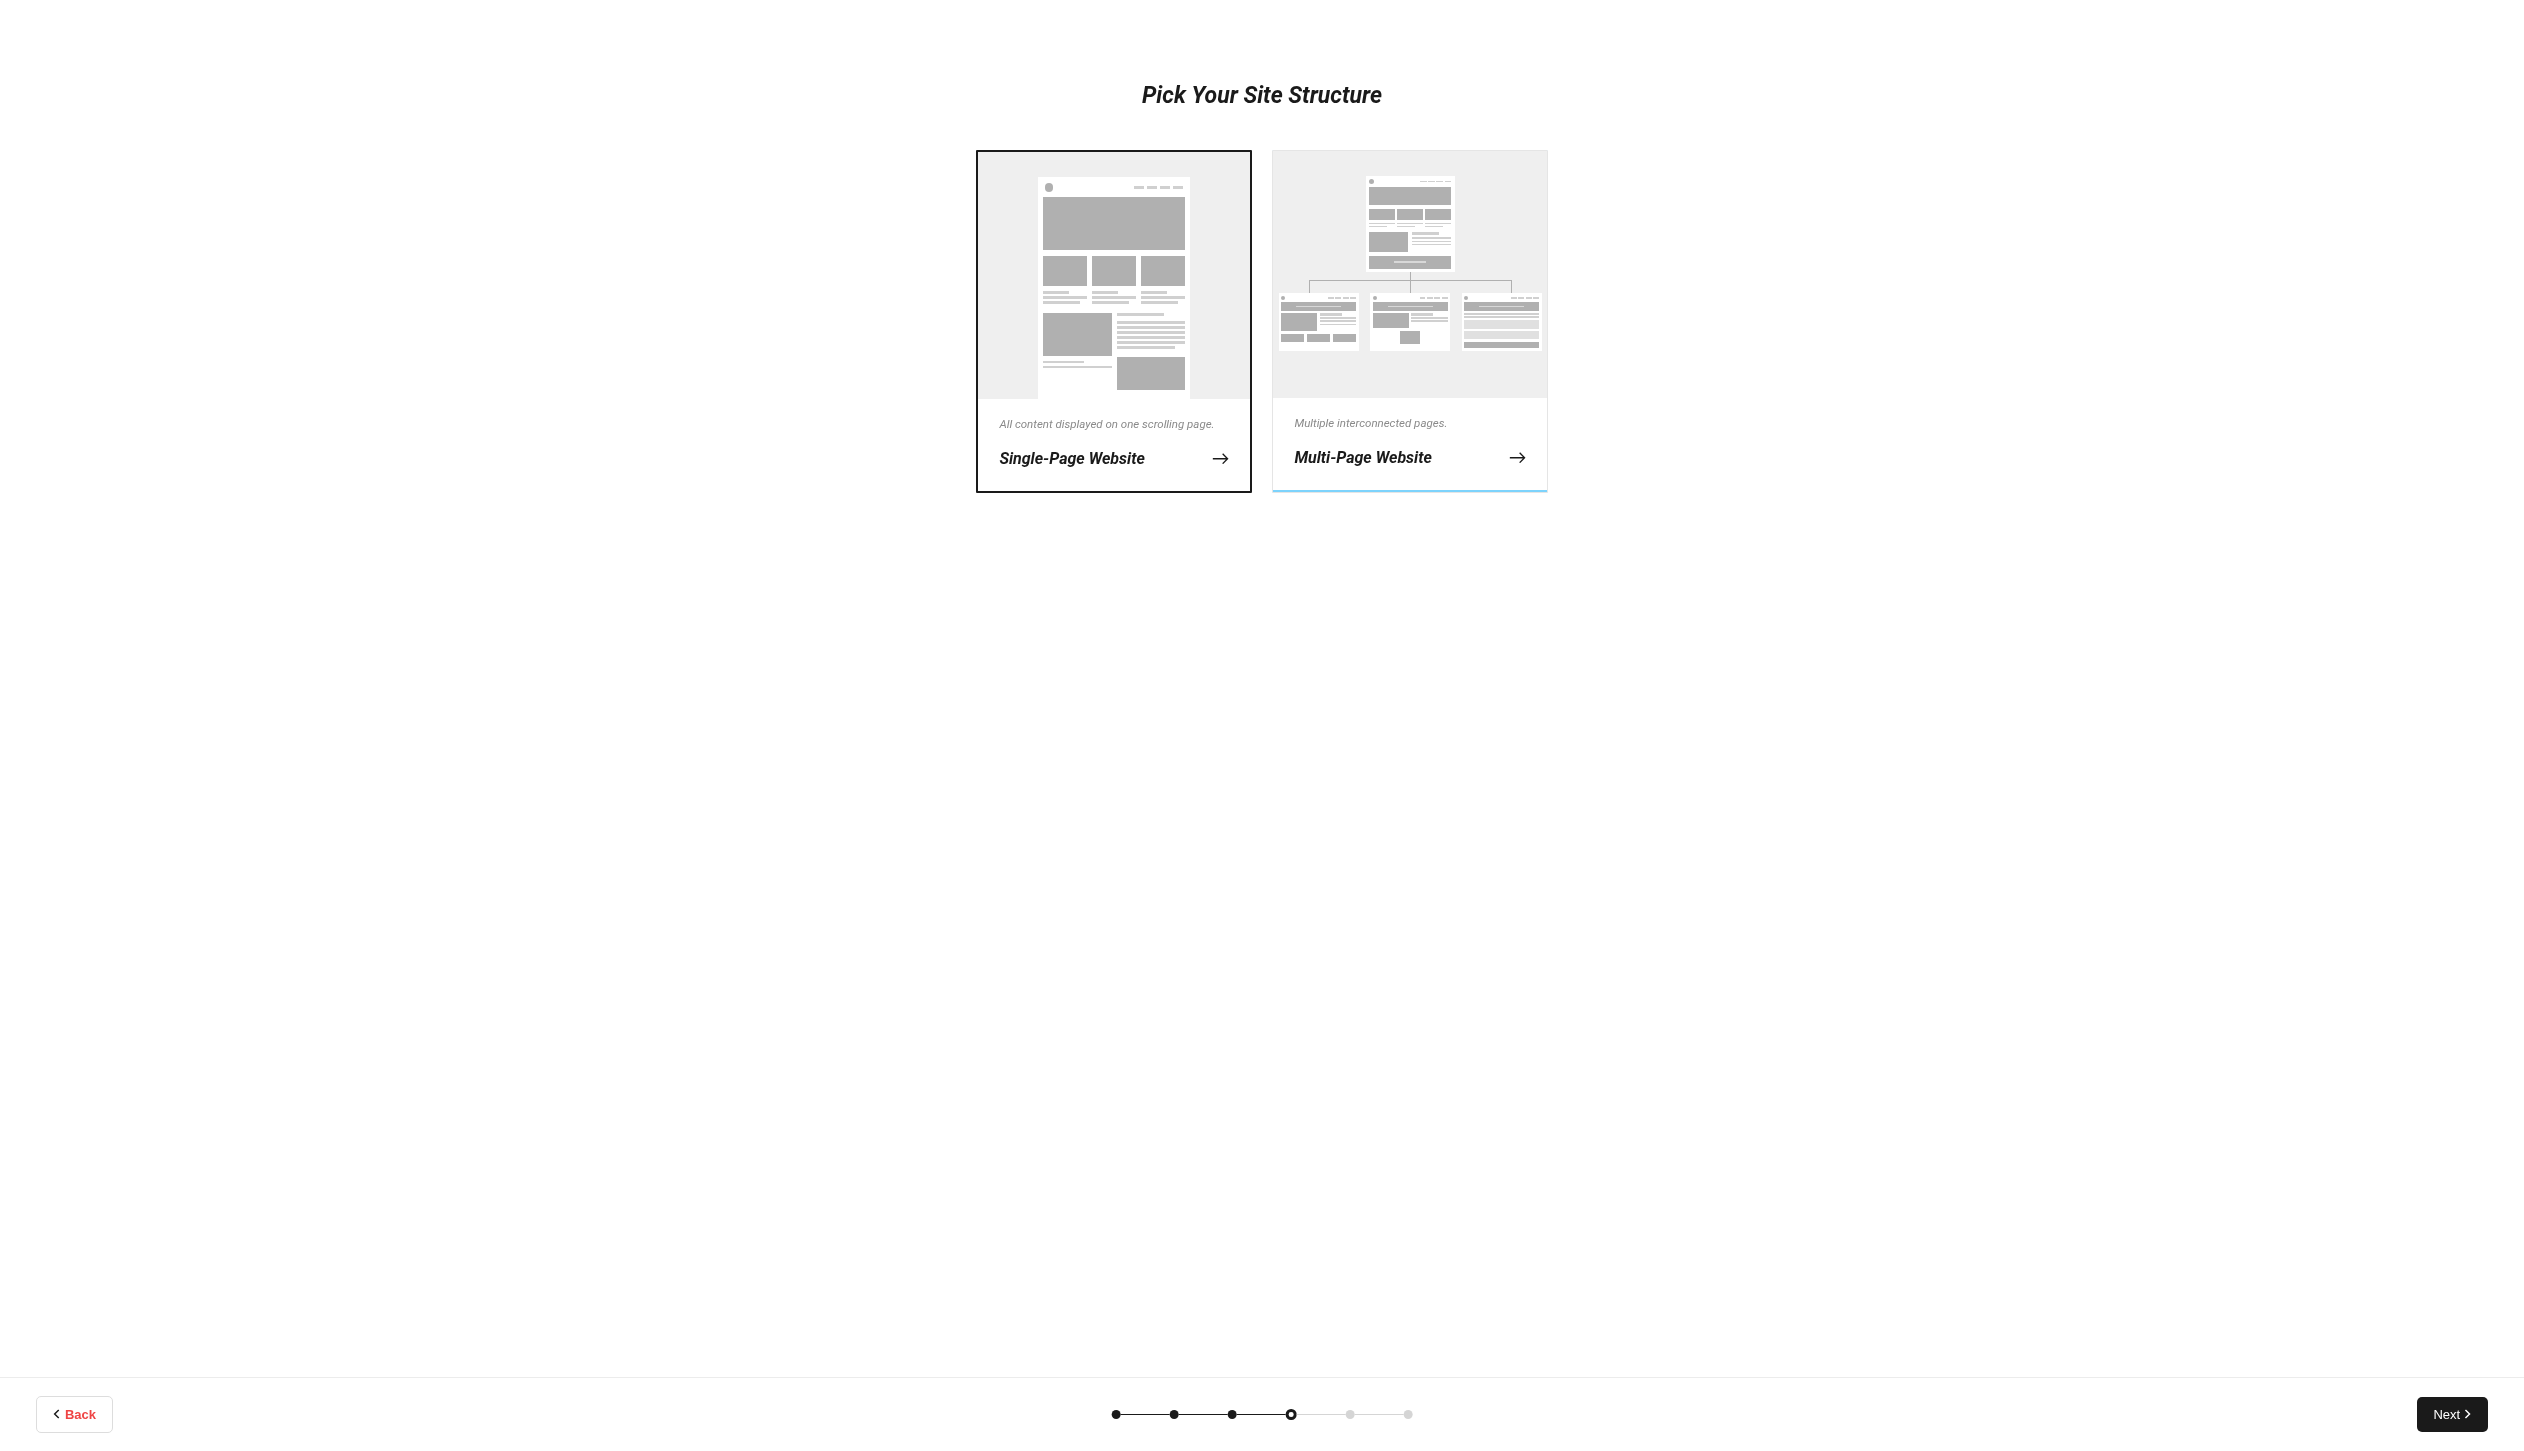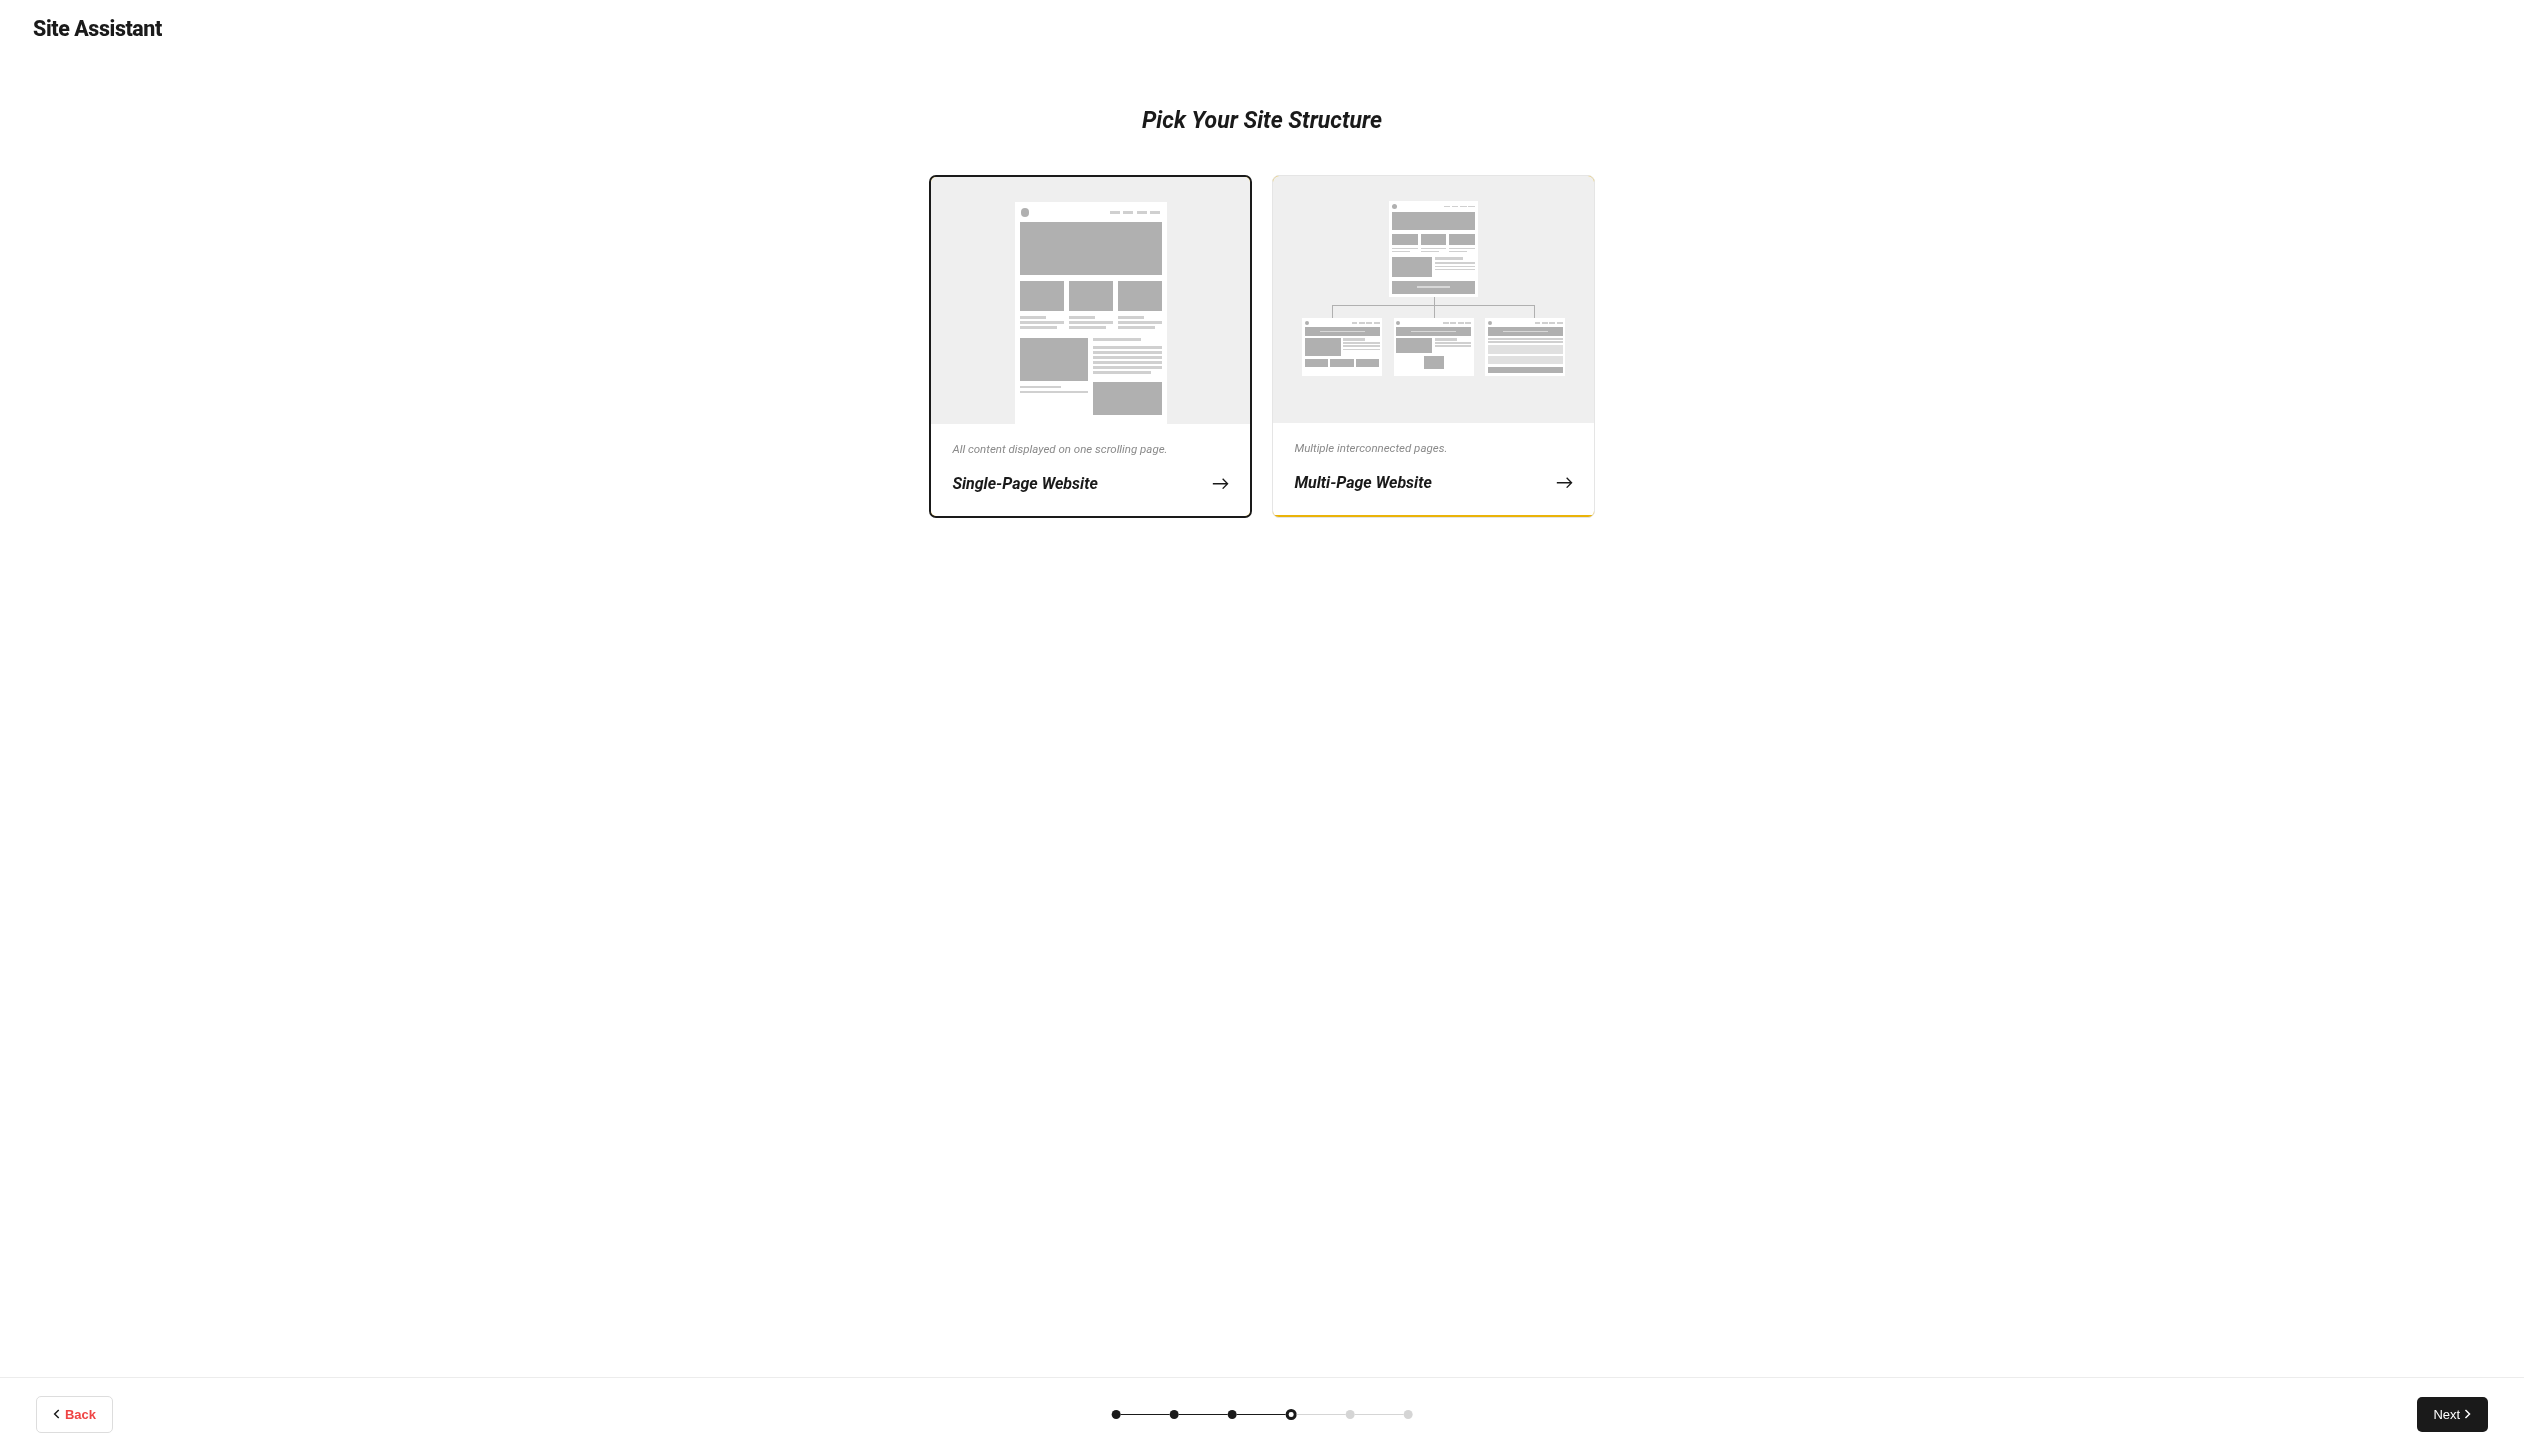--- a/index.html
+++ b/index.html
@@ -47,26 +47,26 @@
       font-size: 23px;
       font-weight: 700;
       color: #1a1a1a;
       margin-bottom: 41px;
     }
     .options {
       display: flex;
       gap: 20px;
     }
     .option-card {
-      width: 323px;
+      width: 276px;
       border: 0.8px solid #e5e5e5;
-      border-radius: 7px;
+      border-radius: 1px;
       overflow: hidden;
       cursor: pointer;
-      background: #eab308;
+      background: #7dd3fc;
     }
     .option-card.selected {
       border: 2.5px solid #1a1a1a;
     }
     .card-preview {
       height: 247px;
       background: #efefef;
       display: flex;
       align-items: flex-start;
       justify-content: center;
@@ -261,21 +261,20 @@
       height: 1.6px;
       background: #d5d5d5;
     }
     .seg.filled { background: #1a1a1a; }
   </style>
 </head>
 <body>
 
 <div class="header">
   <div class="logo">
-    <span class="logo-title">Site Assistant</span>
   </div>
 </div>
 
 <div class="main">
   <h1 class="page-title">Pick Your Site Structure</h1>
 
   <div class="options">
 
     <div class="option-card selected">
       <div class="card-preview">

